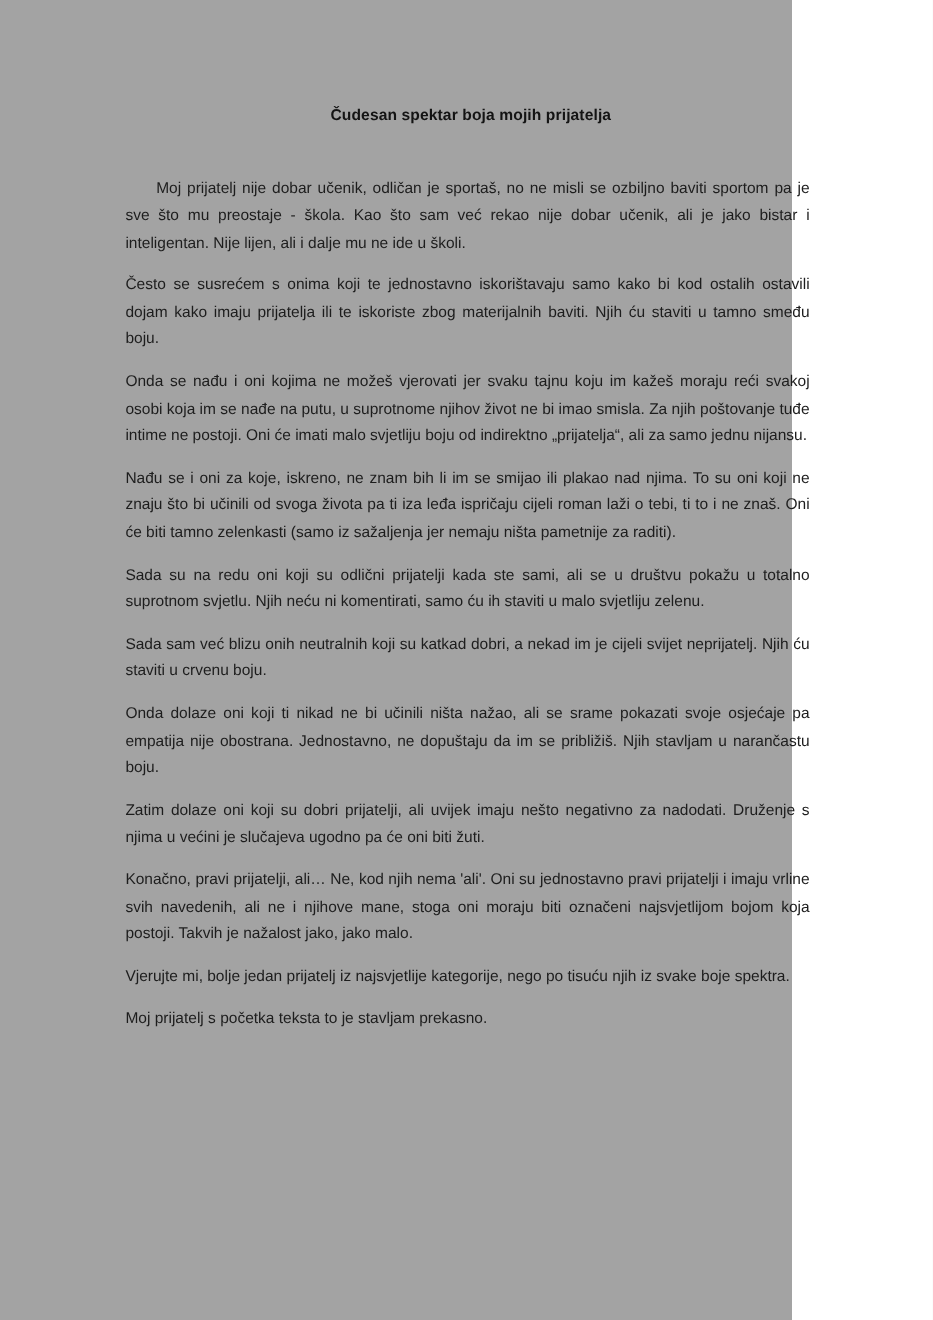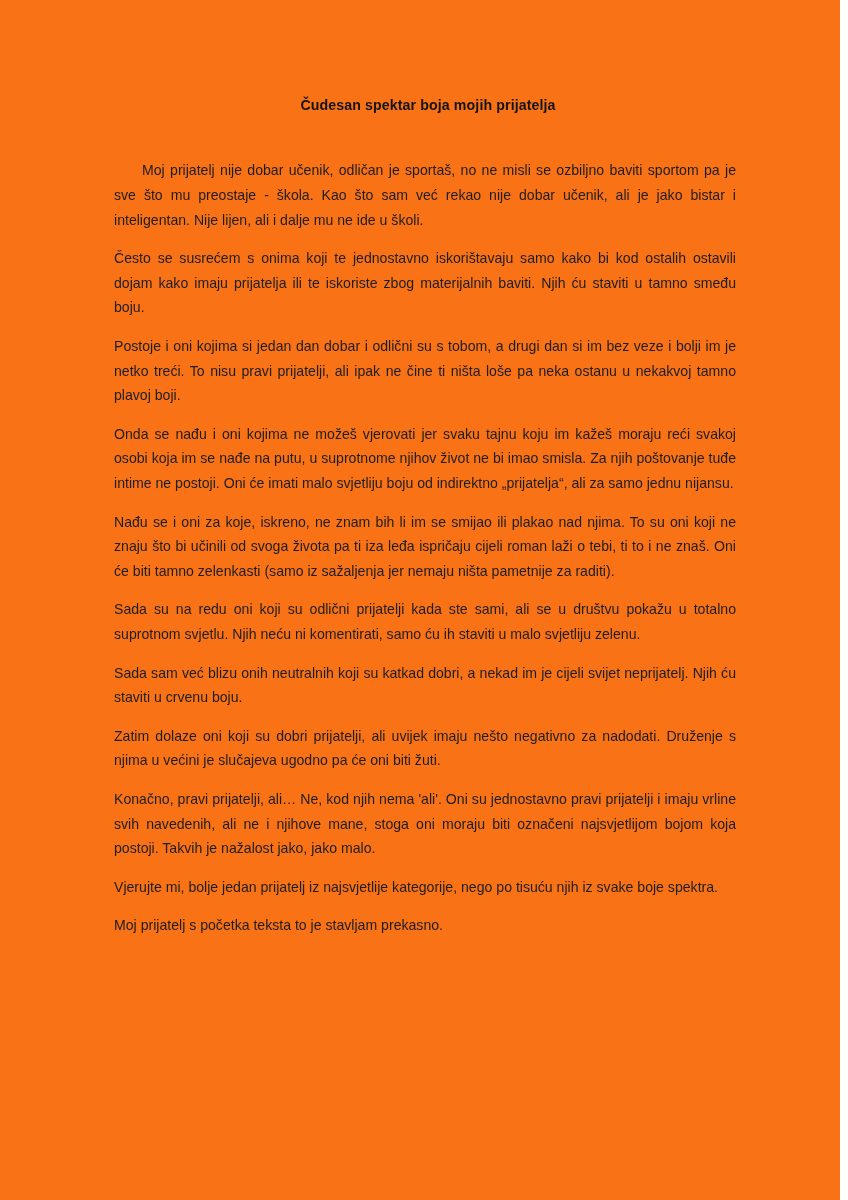--- a/index.html
+++ b/index.html
@@ -10,23 +10,23 @@
   }
   body {
     width: 848px;
     height: 1200px;
     font-family: "Liberation Sans", sans-serif;
     color: #1a1a1a;
     overflow: hidden;
   }
   .page {
     position: relative;
-    width: 840px;
+    width: 720px;
     height: 1200px;
-    background: #f97316;
+    background: #a3a3a3;
     box-sizing: border-box;
     padding: 0;
   }
   .content {
     position: absolute;
     left: 98px;
     top: 96px;
     width: 654px;
   }
   .doc-title {
@@ -65,25 +65,25 @@
 <body>
 
 <div class="page">
   <div class="content">
 
     <h1 class="doc-title">Čudesan spektar boja mojih prijatelja</h1>
 
     <div class="body-text">
       <p class="para first">Moj prijatelj nije dobar učenik, odličan je sportaš, no  ne misli se ozbiljno baviti sportom pa je sve što mu preostaje - škola. Kao što sam već rekao nije dobar učenik, ali je jako bistar i inteligentan. Nije lijen, ali i dalje mu ne ide u školi.</p>
       <p class="para">Često se susrećem s onima koji te jednostavno iskorištavaju samo kako bi kod ostalih ostavili dojam kako imaju prijatelja ili te iskoriste zbog materijalnih baviti. Njih ću staviti u tamno smeđu boju.</p>
-      <p class="para">Postoje i oni kojima si jedan dan dobar i odlični su s tobom, a drugi dan si im bez veze i bolji im je netko treći. To nisu pravi prijatelji, ali ipak ne čine ti ništa loše pa neka ostanu u nekakvoj tamno plavoj boji.</p>
       <p class="para">Onda se nađu i oni kojima ne možeš vjerovati jer svaku tajnu koju im kažeš moraju reći svakoj osobi koja im se nađe na putu, u suprotnome njihov život ne bi imao smisla.  Za njih poštovanje tuđe intime ne postoji. Oni će imati malo svjetliju boju od indirektno „prijatelja“, ali za samo jednu nijansu.</p>
       <p class="para">Nađu se i oni za koje, iskreno, ne znam bih li im se smijao ili plakao nad njima. To su oni koji ne znaju što bi učinili od svoga života pa ti iza leđa ispričaju cijeli roman laži o tebi, ti to i ne znaš. Oni će biti tamno zelenkasti (samo iz sažaljenja jer nemaju ništa pametnije za raditi).</p>
       <p class="para">Sada su na redu oni koji su odlični prijatelji kada ste sami, ali se u društvu pokažu u totalno suprotnom svjetlu. Njih neću ni komentirati, samo ću  ih staviti u malo svjetliju zelenu.</p>
       <p class="para">Sada sam već blizu onih neutralnih koji su katkad dobri, a nekad im je cijeli svijet neprijatelj. Njih ću staviti u crvenu boju.</p>
+      <p class="para">Onda dolaze oni koji ti nikad ne bi učinili ništa nažao, ali se srame pokazati svoje osjećaje pa empatija nije obostrana. Jednostavno, ne dopuštaju da im se približiš. Njih stavljam u narančastu boju.</p>
       <p class="para">Zatim dolaze oni koji su dobri prijatelji, ali uvijek imaju nešto negativno za nadodati. Druženje s njima u većini je slučajeva ugodno pa će oni biti žuti.</p>
       <p class="para">Konačno,  pravi prijatelji, ali… Ne, kod njih nema 'ali'. Oni su jednostavno pravi prijatelji i imaju vrline svih navedenih, ali ne i njihove mane, stoga oni moraju biti označeni najsvjetlijom bojom koja postoji. Takvih je nažalost jako, jako malo.</p>
       <p class="para">Vjerujte mi, bolje jedan prijatelj iz najsvjetlije kategorije, nego po tisuću njih iz svake boje spektra.</p>
       <p class="para">Moj prijatelj s početka teksta to je stavljam prekasno.</p>
     </div>
 
   </div>
 </div>
 
 </body></html>

